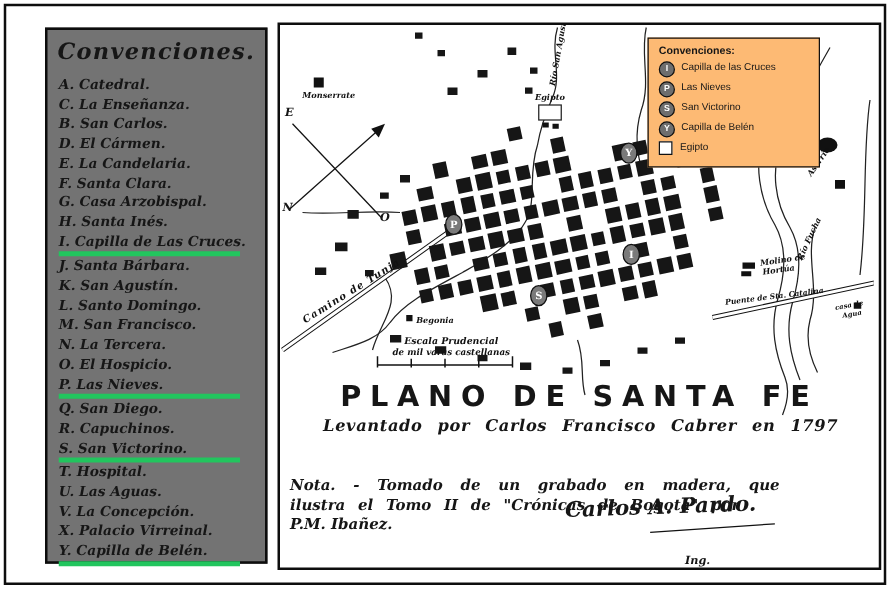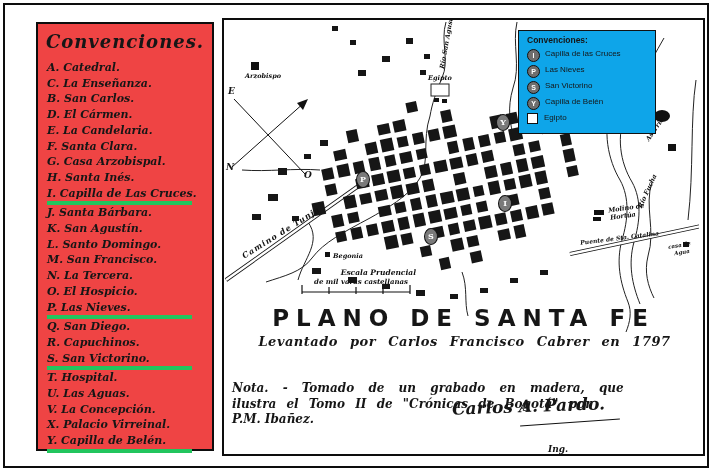--- a/index.html
+++ b/index.html
@@ -2,37 +2,37 @@
 <html><head>
 <meta charset="utf-8">
 <style>
   html,body{margin:0;padding:0;background:#fff;}
   #stage{position:relative;width:712px;height:471px;background:#fff;overflow:hidden;
          font-family:"Liberation Serif",serif;color:#161616;}
   .frame{position:absolute;inset:3px;border:2px solid #0d0d0d;}
 
   
   .legend-panel{position:absolute;left:36px;top:22px;width:174px;height:425px;
-                border:2px solid #0d0d0d;background:#ef4444;}
+                border:2px solid #0d0d0d;background:#737373;}
   .lg-title{margin-top:7px;text-align:center;font:italic 700 18px "DejaVu Serif",serif;
             letter-spacing:1px;}
   .lg-list{margin-top:8px;padding:0 20px 0 9px;}
   .lg-item{font:italic 600 11px "DejaVu Serif",serif;line-height:15.7px;white-space:nowrap;}
   .lg-item.ul{border-bottom:4px solid #22c55e;}
 
   
   .map-panel{position:absolute;left:222px;top:18px;width:479px;height:434px;
              border:2px solid #0d0d0d;background:#fff;overflow:hidden;}
   .map-svg{position:absolute;left:0;top:0;z-index:1;}
   .mlab{position:absolute;z-index:2;font:italic 700 6.5px "DejaVu Serif",serif;
         white-space:nowrap;color:#111;}
 
   
   .map-legend{position:absolute;left:294px;top:10px;width:138px;height:104px;z-index:3;
-              border:1px solid #111;background:#0ea5e9;padding:4px 0 16px 8px;box-sizing:border-box;}
+              border:1px solid #111;background:#fdba74;padding:4px 0 16px 8px;box-sizing:border-box;}
   .ml-title{font:700 8.5px "Liberation Sans",sans-serif;margin-bottom:4px;}
   .ml-row{display:flex;align-items:flex-start;height:16px;}
   .ml-circ{display:inline-block;width:11px;height:11px;border-radius:50%;background:#6e6e6e;
            border:1.5px solid #111;color:#fff;font:700 7px "Liberation Sans",sans-serif;
            text-align:center;line-height:11px;margin-right:5px;flex:0 0 auto;}
   .ml-sq{display:inline-block;width:9px;height:9px;background:#fff;border:1.2px solid #111;
          margin-right:6px;flex:0 0 auto;}
   .ml-lab{font:400 8px "Liberation Sans",sans-serif;white-space:nowrap;}
 
   
@@ -269,29 +269,29 @@
           <rect x="90.6" y="26.7" width="10.9" height="10.6" fill="#161616"></rect>
           <rect x="90.3" y="42.2" width="11.4" height="11.5" fill="#161616"></rect>
           <rect x="106.1" y="-53.8" width="11.9" height="11.6" fill="#161616"></rect>
           <rect x="105.9" y="-37.7" width="12.2" height="11.3" fill="#161616"></rect>
           <rect x="123.0" y="-21.9" width="10.0" height="11.8" fill="#161616"></rect>
           <rect x="122.6" y="-6.3" width="10.9" height="12.6" fill="#161616"></rect>
           <rect x="122.6" y="10.9" width="10.8" height="10.2" fill="#161616"></rect>
         </g>
     </svg>
 
-    <div class="mlab" style="left:14px;top:52px;width:50px;text-align:center;">Arzobispo</div>
+    <div class="mlab" style="left:14px;top:52px;width:50px;text-align:center;">Monserrate</div>
     <div class="mlab" style="left:204px;top:54px;">Egipto</div>
     <div class="mlab" style="left:214px;top:48px;transform:rotate(-80deg);transform-origin:left top;">Río San Agustín</div>
     <div class="mlab" style="left:398px;top:66px;transform:rotate(-62deg);transform-origin:left top;font-size:6px;">Río del Arzobispo</div>
     <div class="mlab" style="left:420px;top:118px;transform:rotate(-55deg);transform-origin:left top;">Aserrío</div>
     <div class="mlab" style="left:412px;top:186px;transform:rotate(-65deg);transform-origin:left top;">Río Fucha</div>
     <div class="mlab" style="left:16px;top:232px;transform:rotate(-32deg);transform-origin:left top;font-size:8px;letter-spacing:1px;">Camino de Tunja</div>
     <div class="mlab" style="left:109px;top:232px;">Begonia</div>
-    <div class="mlab" style="left:82px;top:248px;width:110px;text-align:right;font-size:7.5px;">Escala Prudencial</div>
+    <div class="mlab" style="left:82px;top:248px;width:110px;text-align:center;font-size:7.5px;">Escala Prudencial</div>
     <div class="mlab" style="left:72px;top:257px;width:130px;text-align:center;font-size:7px;">de mil varas castellanas</div>
     <div class="mlab" style="left:384px;top:184px;transform:rotate(-8deg);">Molino de</div>
     <div class="mlab" style="left:386px;top:192px;transform:rotate(-8deg);">Hortúa</div>
     <div class="mlab" style="left:356px;top:214px;transform:rotate(-7deg);font-size:6px;">Puente de Sta. Catalina</div>
     <div class="mlab" style="left:444px;top:222px;transform:rotate(-10deg);font-size:5.5px;">casa de</div>
     <div class="mlab" style="left:450px;top:229px;transform:rotate(-10deg);font-size:5.5px;">Agua</div>
 
     <div class="cp" style="left:4px;top:66px;">E</div>
     <div class="cp" style="left:2px;top:142px;">N</div>
     <div class="cp" style="left:80px;top:150px;">O</div>

